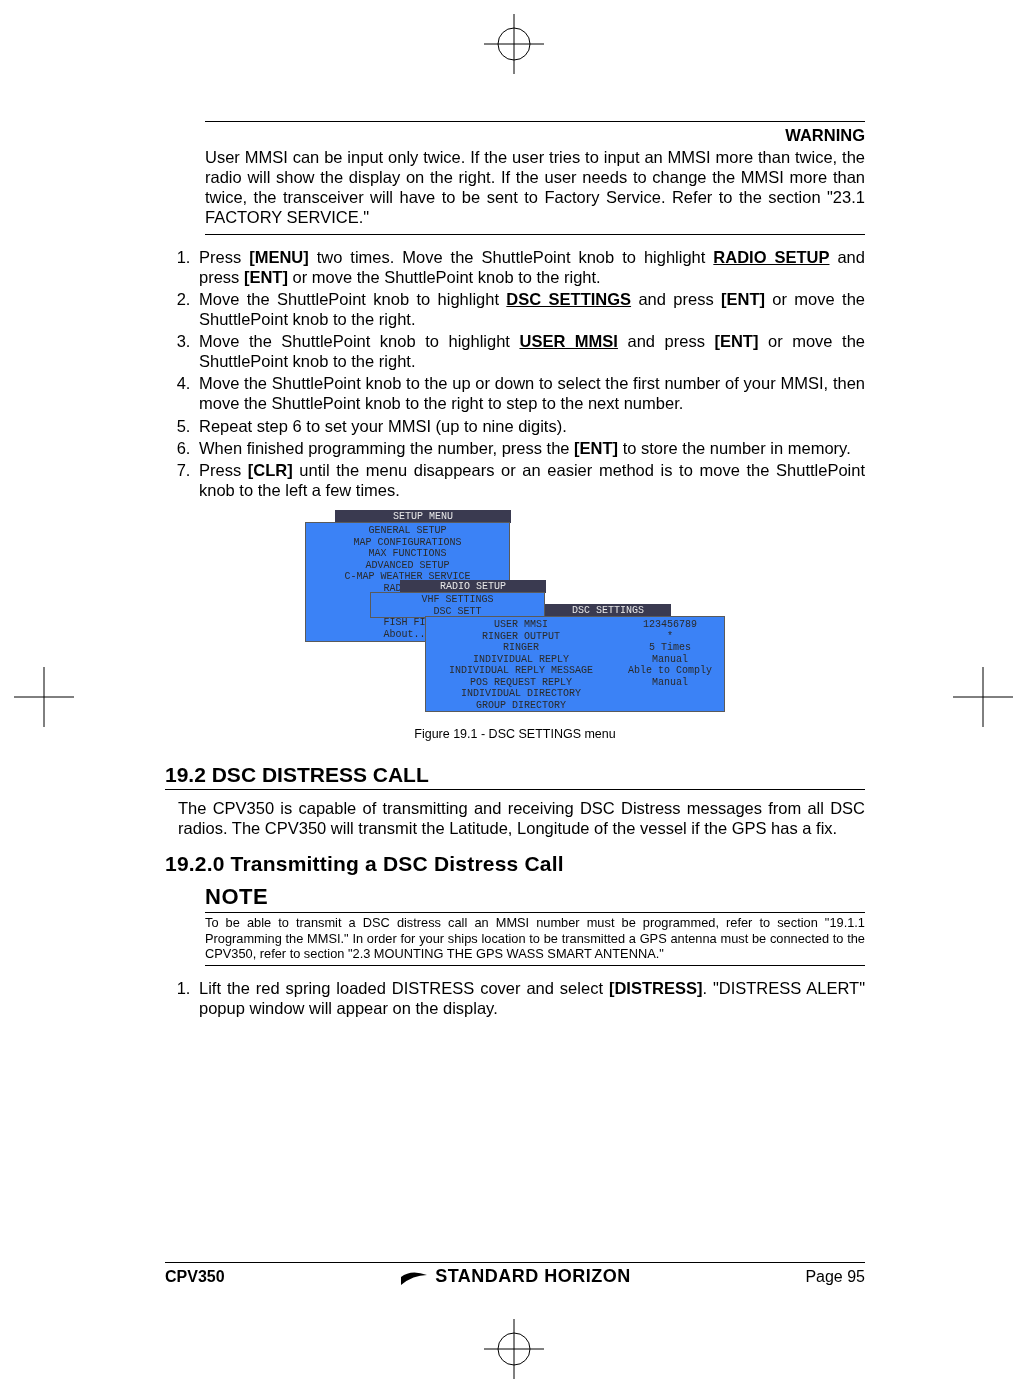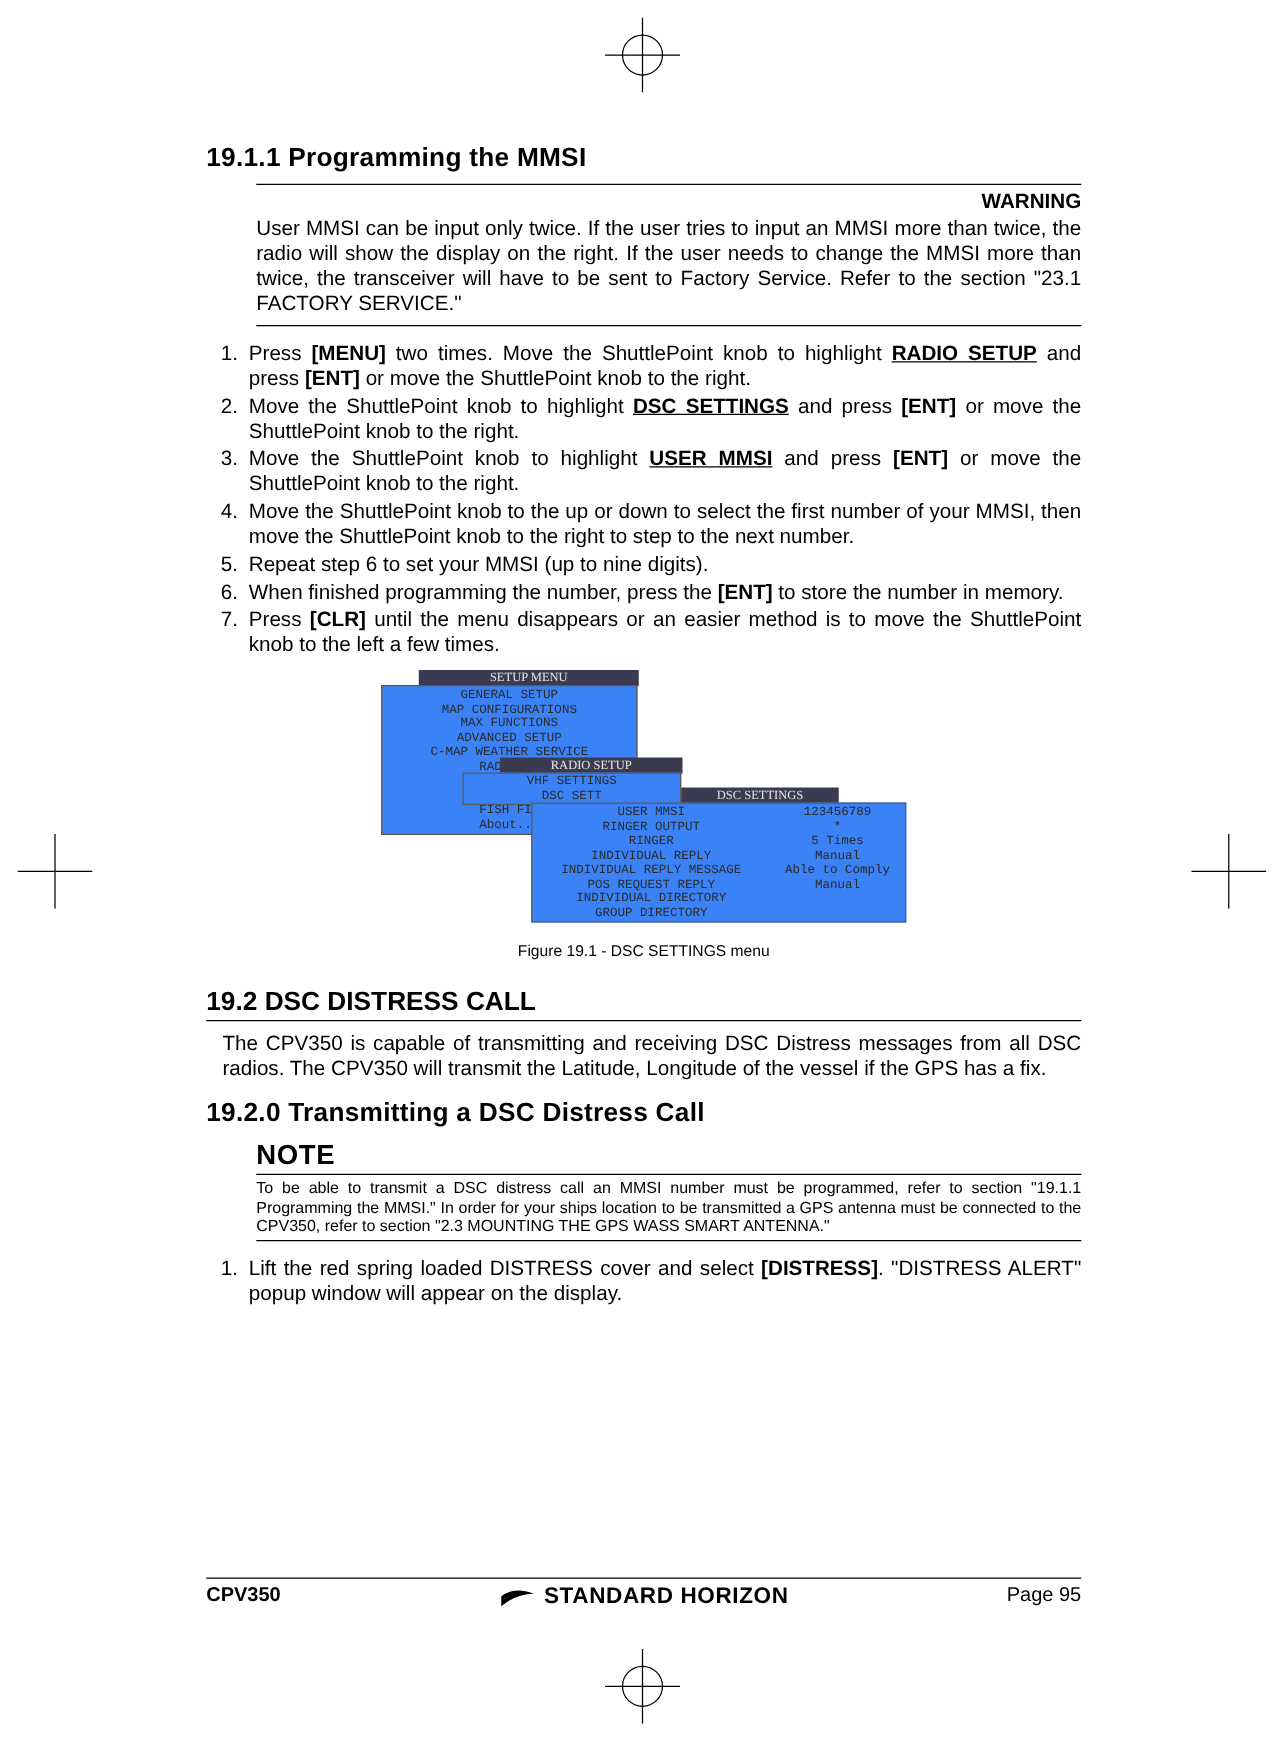--- a/index.html
+++ b/index.html
@@ -83,21 +83,21 @@
     font-size: 10px;
     color:#2a2a2a;
     line-height:1.15;
     box-sizing:border-box;
     overflow:hidden;
   }
   .fig-title {
     position:absolute;
     background:#3a3a50;
     color:#e8e8e8;
-    font-family: Liberation Serif, serif;
+    font-family: Liberation Mono, monospace;
     font-size:10px;
     padding:1px 3px;
     white-space:nowrap;
     overflow:hidden;
   }
   .fig-caption {
     font-size: 12.5px;
     margin-top: 8px;
   }
   .body-p {
@@ -183,21 +183,20 @@
 </div>
 <div class="crop crop-side-r">
   <svg width="60" height="60">
       <line x1="30" y1="0" x2="30" y2="60" stroke="#000"></line>
       <line x1="0" y1="30" x2="60" y2="30" stroke="#000"></line>
     </svg>
 </div>
 
 <div class="page">
 
-  <div class="h3">19.1.1 Programming the MMSI</div>
 
   <div class="warn-box">
     <div class="rule"></div>
     <div class="warn-title">WARNING</div>
     <div class="warn-body">User MMSI can be input only twice. If the user tries to input an MMSI more than twice, the radio will show the display on the right. If the user needs to change the MMSI more than twice, the transceiver will have to be sent to Factory Service. Refer to the section "23.1 FACTORY SERVICE."</div>
     <div class="rule" style="margin-top:6px;"></div>
   </div>
 
   <ol class="steps">
     <li>

